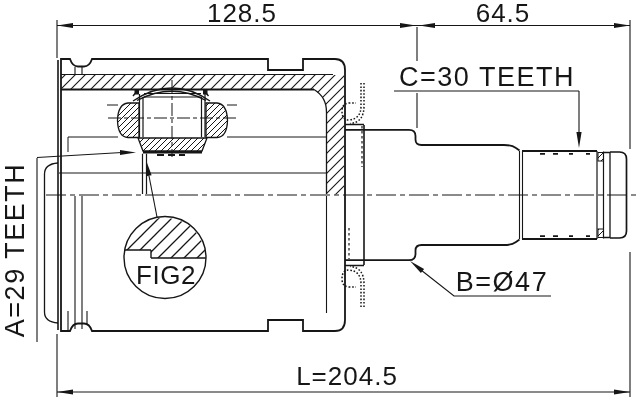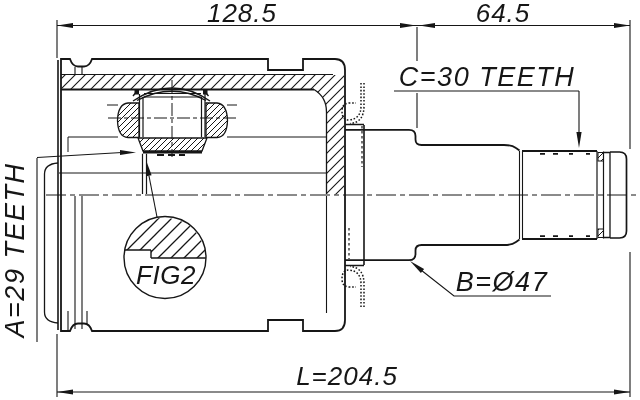--- a/index.html
+++ b/index.html
@@ -1,21 +1,21 @@
 <!DOCTYPE html>
 <html><head>
 <meta charset="utf-8">
 <style>
   html,body{margin:0;padding:0;}
   body{
     width:640px;height:400px;overflow:hidden;
     background:#ffffff;
     font-family:"Liberation Sans", sans-serif;
   }
-  .canvas{position:relative;width:640px;height:400px;background:#ffffff;font-style:italic;}
+  .canvas{position:relative;width:640px;height:400px;background:#ffffff;}
   svg{display:block;}
   text{
     font-family:"Liberation Sans", sans-serif;
     fill:#161616;
   }
   .dim-text{font-size:26px;letter-spacing:1px;}
   .label-text{font-size:27px;letter-spacing:1.5px;}
   .fig-text{font-size:26px;letter-spacing:0.5px;}
 </style>
 </head>

